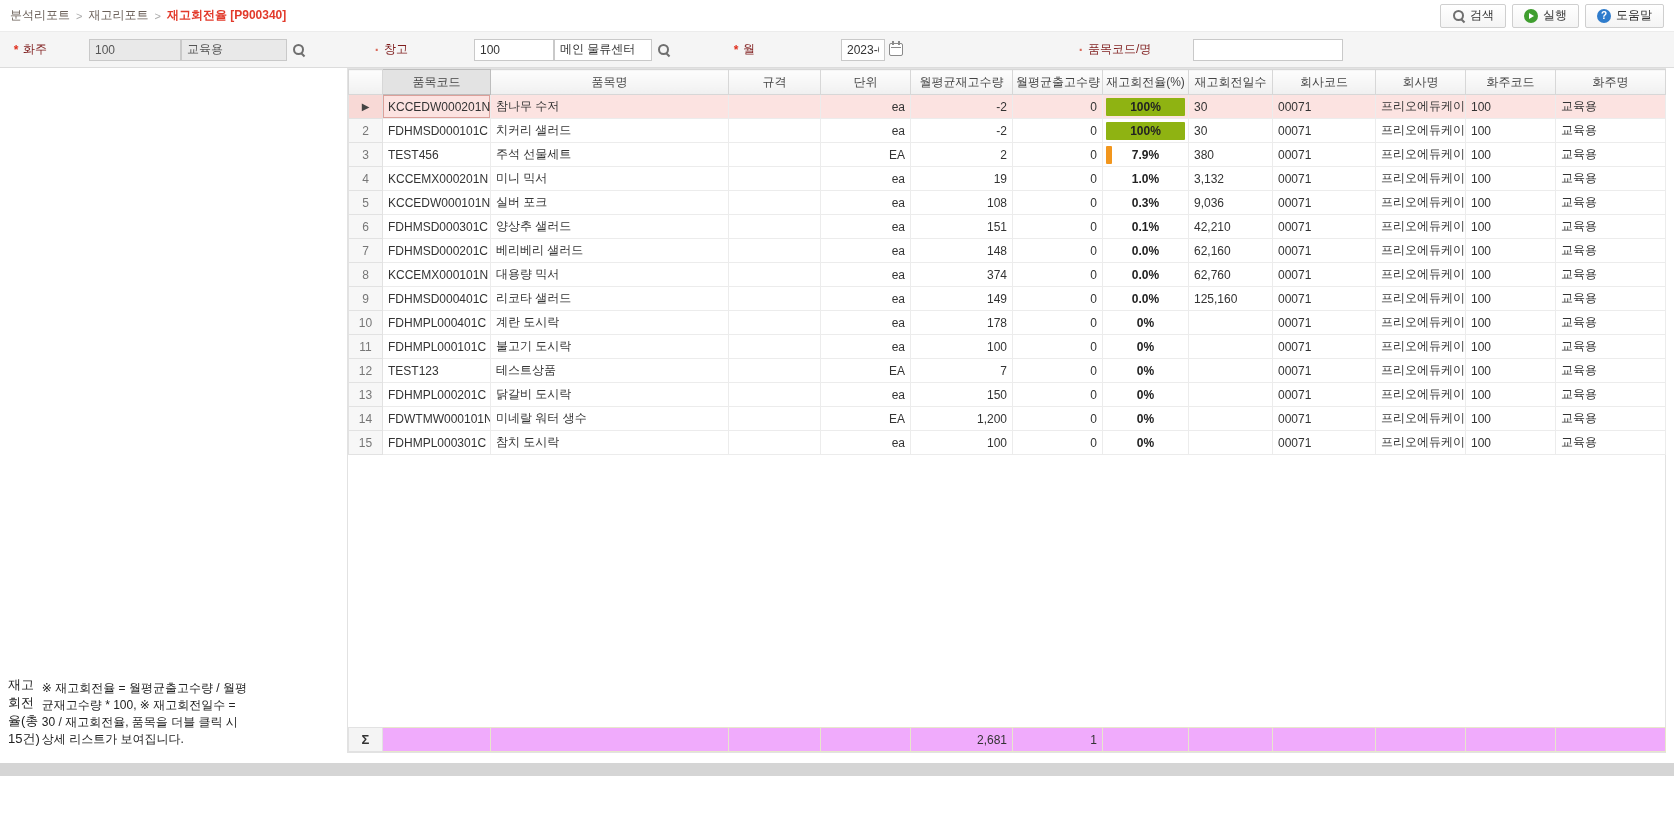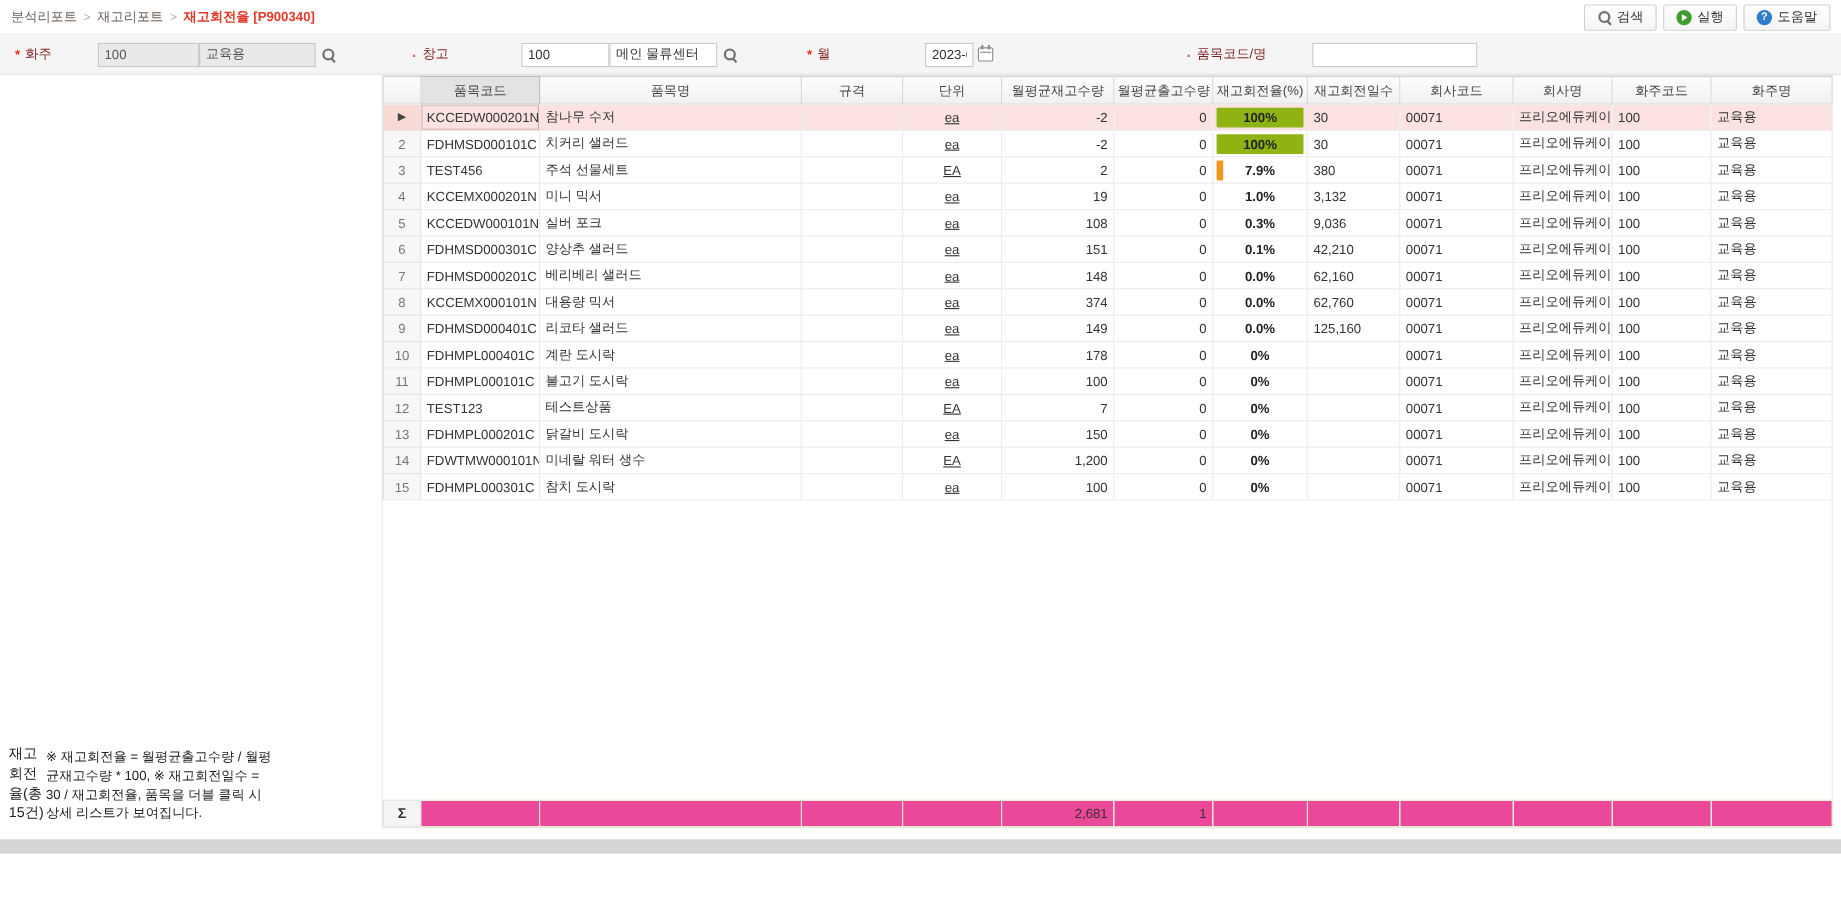--- a/index.html
+++ b/index.html
@@ -73,30 +73,30 @@
   
   .grid { width:1319px; flex:1; display:flex; flex-direction:column; min-height:0;
           border:1px solid #e2e2e2; background:#fff; }
   .tbl { border-collapse:collapse; table-layout:fixed; width:1317px; font-size:12px; color:#333; background:#fff; }
   .tbl th { height:25px; background:linear-gradient(#fdfdfd,#f0f0f0); border:1px solid #d7d7d7;
             font-weight:normal; color:#444; text-align:center; padding:0 3px; overflow:hidden;
             white-space:nowrap; cursor:pointer; }
   .tbl th.th-active { background:#e3e3e3; border-color:#bdbdbd; }
   .tbl td { height:24px; border:1px solid #ececec; padding:0 5px; overflow:hidden; white-space:nowrap; }
   .tbl td.c-num { background:#f7f7f7; color:#777; text-align:center; border-color:#e2e2e2; padding:0 2px; }
-  .c-l { text-align:left; } .c-r { text-align:right; } .c-c { text-align:center;text-decoration:underline; }
+  .c-l { text-align:left; } .c-r { text-align:right; } .c-c { text-align:right; }
   tr.sel td { background:#fce3e1; }
   tr.sel td.c-num { background:#f8d9d6; color:#444; font-size:10px; }
   tr.sel td:nth-child(2) { box-shadow:inset 0 0 0 1px #dba09a; }
   .c-turn { padding:0 2px !important; }
   .bar-wrap { position:relative; height:18px; margin:0 1px; display:flex; align-items:center; justify-content:center; }
   .bar { position:absolute; left:0; top:0; bottom:0; border-radius:1px; }
   .bar-lbl { position:relative; font-weight:bold; color:#222; }
   .grid-spacer { flex:1; background:#fff; }
-  .tbl-summary td { background:#ec4899; border:1px solid #e7e7cb; height:24px; }
+  .tbl-summary td { background:#f0abfc; border:1px solid #e7e7cb; height:24px; }
   .tbl-summary td.c-num { background:#f4f4f4; color:#333; font-weight:bold; text-align:center;
                           border-color:#e2e2e2; font-size:13px; }
 
   
   .bottom-strip { height:13px; background:#d5d5d5; margin:10px 0 45px; }
 </style>
 </head>
 <body>
 
 <div class="page">

